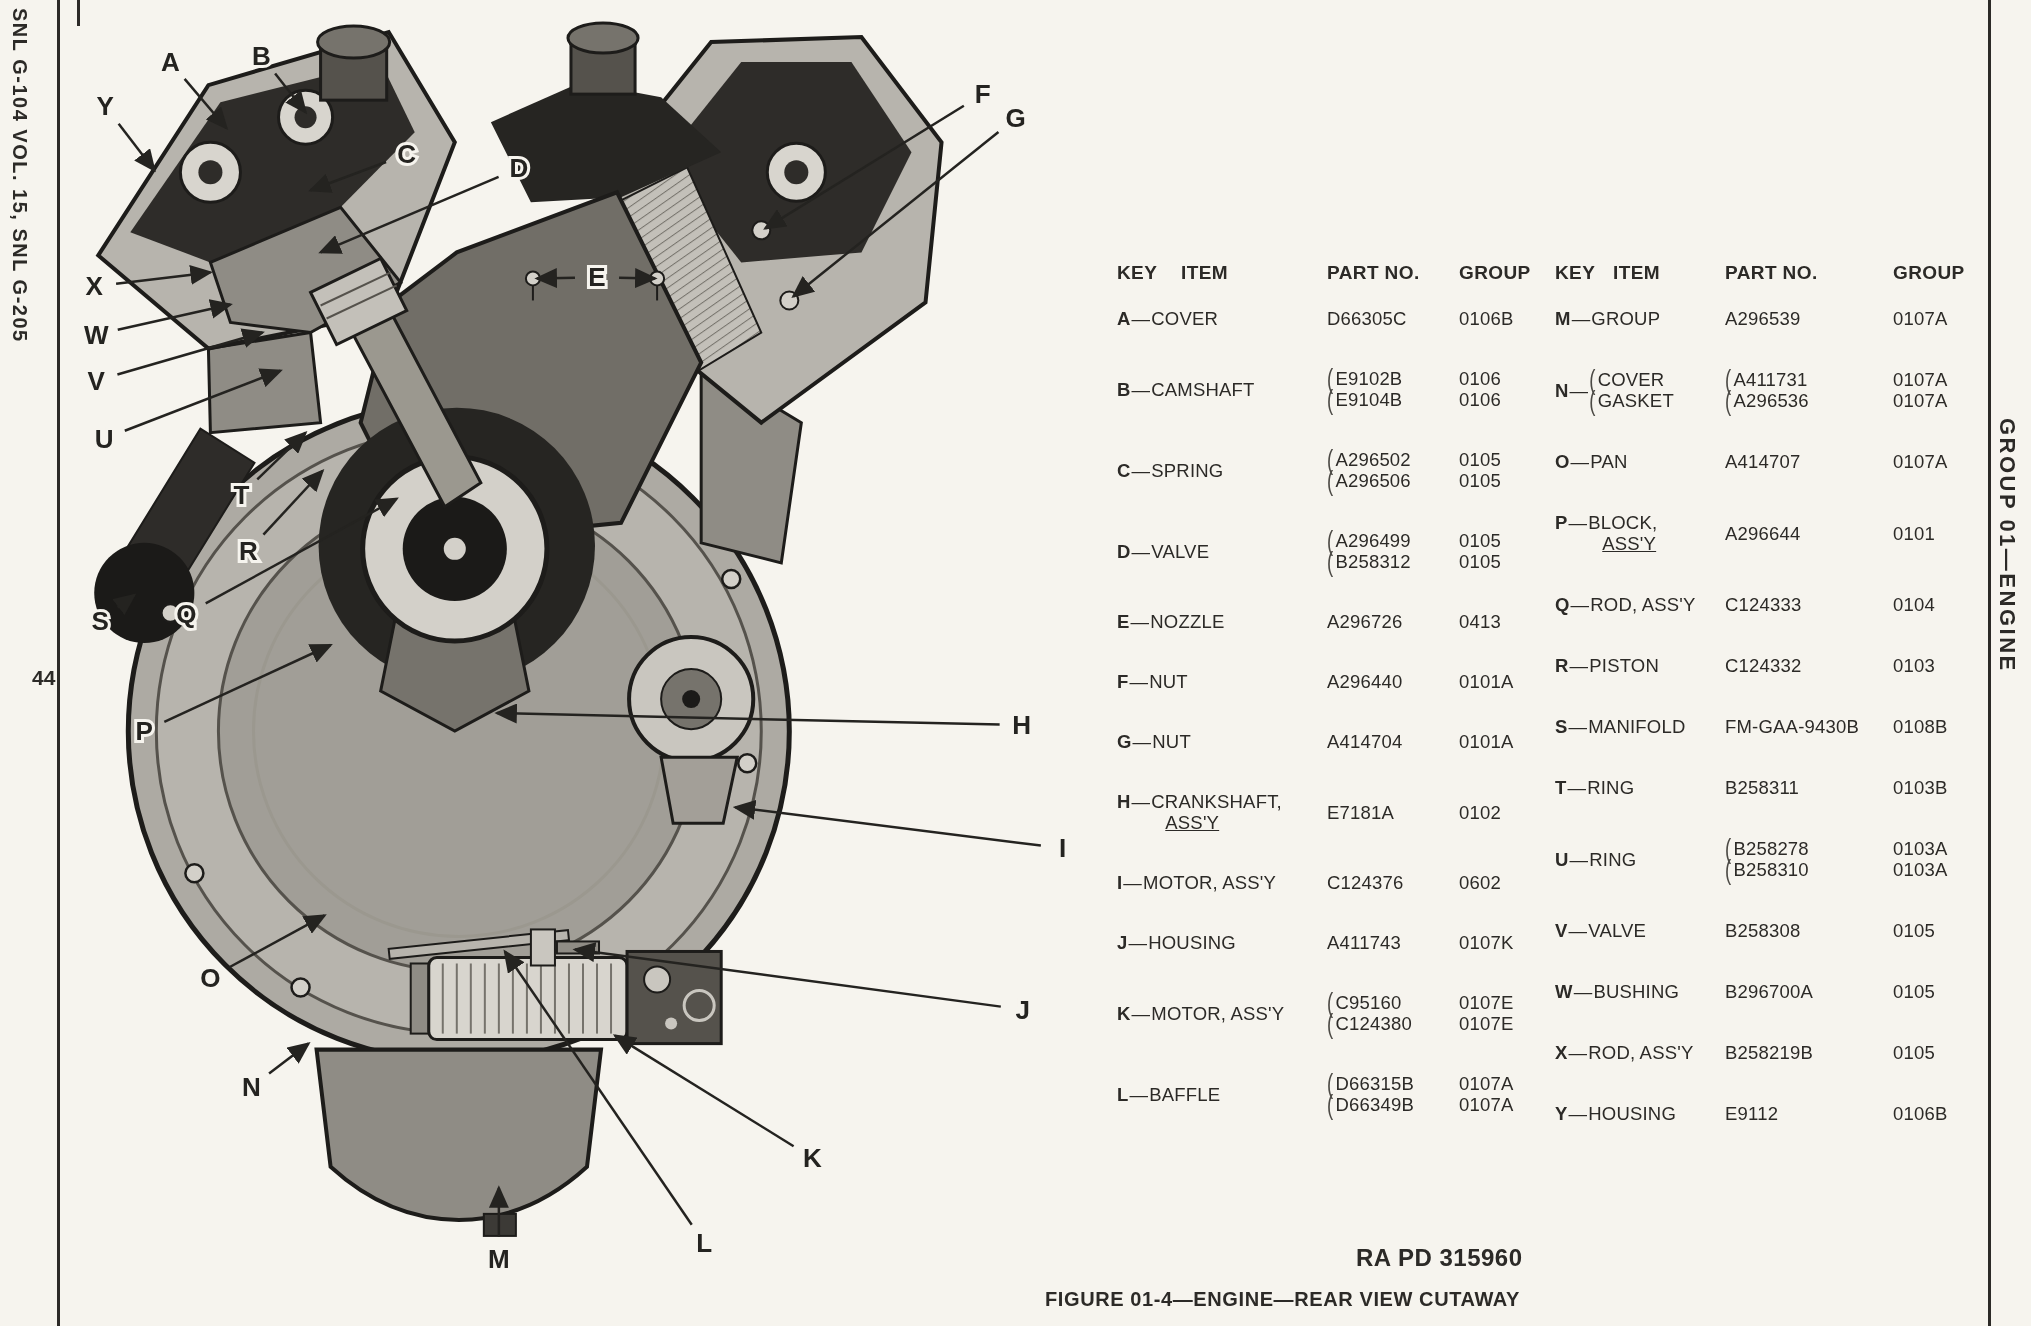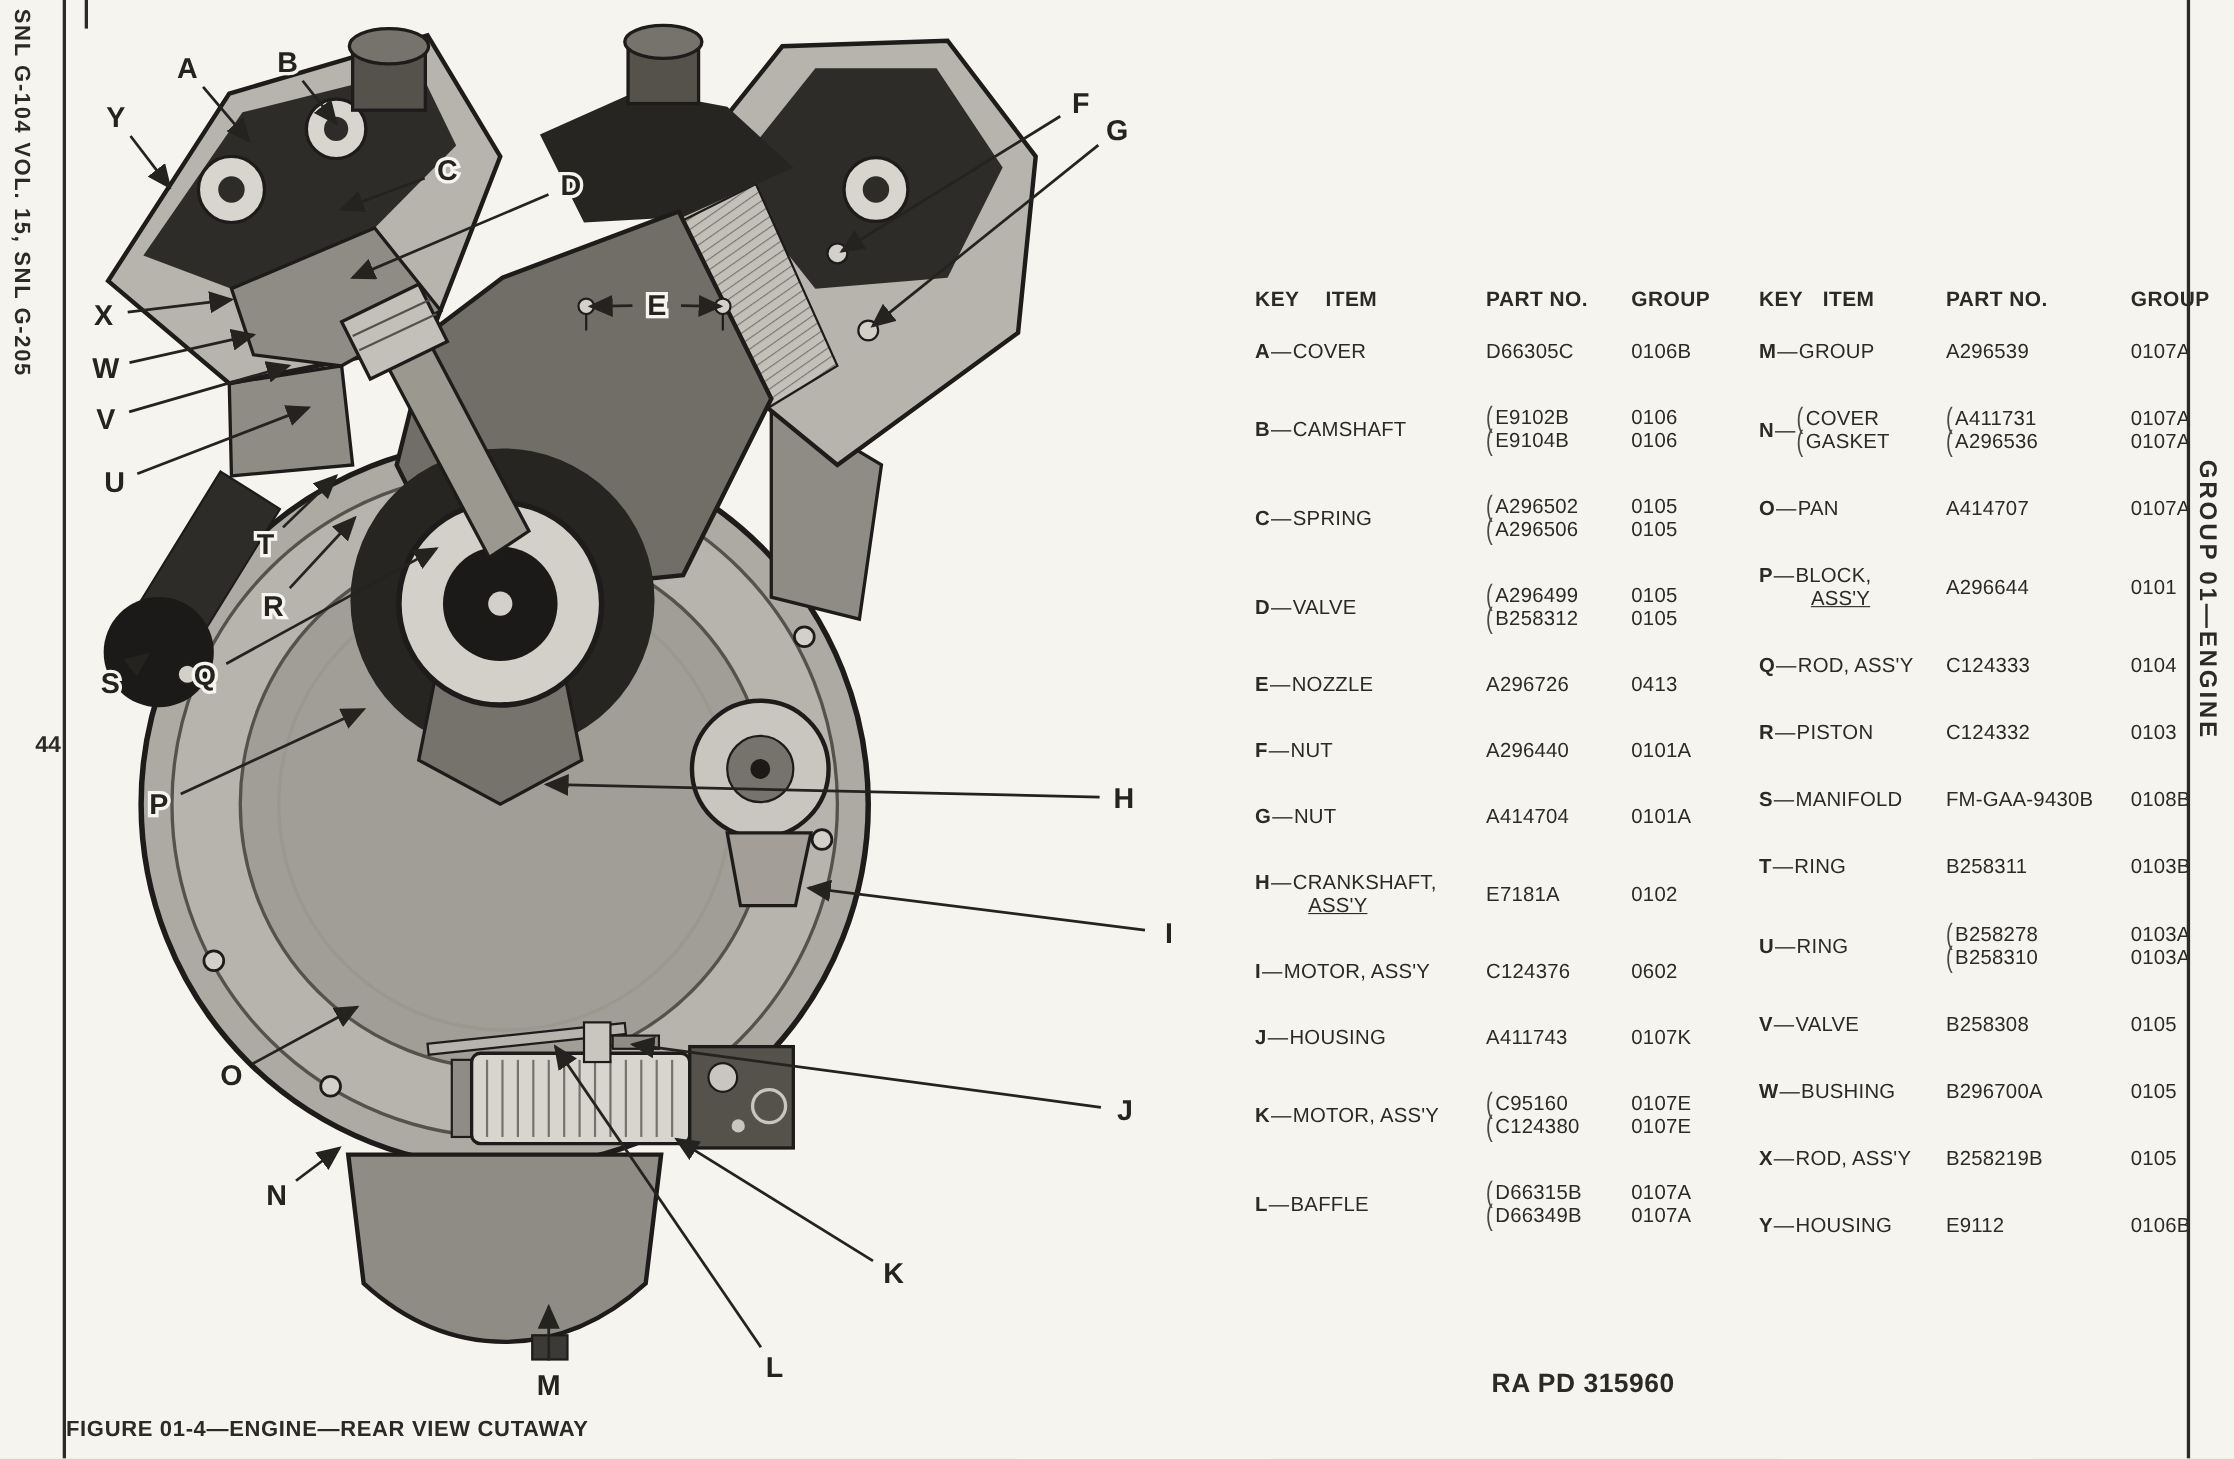--- a/index.html
+++ b/index.html
@@ -12,38 +12,38 @@
   .tick{position:absolute;left:77px;top:0;width:3px;height:26px;background:#2c2a27;}
   .sidebar-text{position:absolute;writing-mode:vertical-rl;font-weight:bold;white-space:nowrap;}
   .sidebar-left{left:8px;top:8px;font-size:20px;letter-spacing:1.5px;}
   .page-number{position:absolute;left:32px;top:666px;font-size:21px;font-weight:bold;}
   .sidebar-right{left:1994px;top:418px;font-size:22px;letter-spacing:2.5px;}
   .diagram{position:absolute;left:58px;top:0;width:1062px;height:1292px;}
   .diagram svg{width:100%;height:100%;}
   .leader{stroke:#242320;stroke-width:2.5;fill:none;}
   .callout-letter{font-family:"Liberation Sans",sans-serif;font-weight:bold;font-size:26px;fill:#242320;
     text-anchor:middle;dominant-baseline:central;paint-order:stroke;stroke:#f6f4ee;stroke-width:6px;}
-  .parts-table{position:absolute;left:1141px;top:262px;display:flex;gap:48px;}
+  .parts-table{position:absolute;left:1117px;top:262px;display:flex;gap:28px;}
   .table-col{display:flex;flex-direction:column;}
   .col0{width:410px}
   .col1{width:424px}
   .table-header{display:grid;font-weight:bold;font-size:19px;letter-spacing:.4px;margin-bottom:24px;}
   .col0 .table-header{grid-template-columns:64px 146px 132px 68px;}
   .col1 .table-header{grid-template-columns:58px 112px 168px 82px;}
   .table-row{display:grid;align-items:center;font-size:18.5px;line-height:21px;letter-spacing:.2px;}
   .col0 .table-row{grid-template-columns:210px 132px 68px;margin-bottom:39px;}
   .col1 .table-row{grid-template-columns:170px 168px 82px;margin-bottom:40px;}
   .key-item{display:flex;align-items:flex-start;}
   .braced-item .key-item{align-items:center;}
   .key{font-weight:bold;}
   .sep{padding:0 1px;}
   .indent{padding-left:14px;text-decoration:underline;}
   .brace{display:inline-block;transform:scaleY(1.45);margin-right:2px;color:#4c4a45;font-weight:400;}
   .ra-pd{position:absolute;left:1356px;top:1244px;font-weight:bold;font-size:24px;letter-spacing:.5px;}
-  .figure-caption{position:absolute;left:60px;top:1288px;width:1460px;text-align:left;font-weight:bold;
+  .figure-caption{position:absolute;left:60px;top:1288px;width:1460px;text-align:right;font-weight:bold;
     font-size:20px;letter-spacing:.6px;}
 </style>
 </head>
 <body>
 
 <div class="page">
 
   <div class="rule rule-left"></div>
   <div class="tick"></div>
   <div class="rule rule-right"></div>

